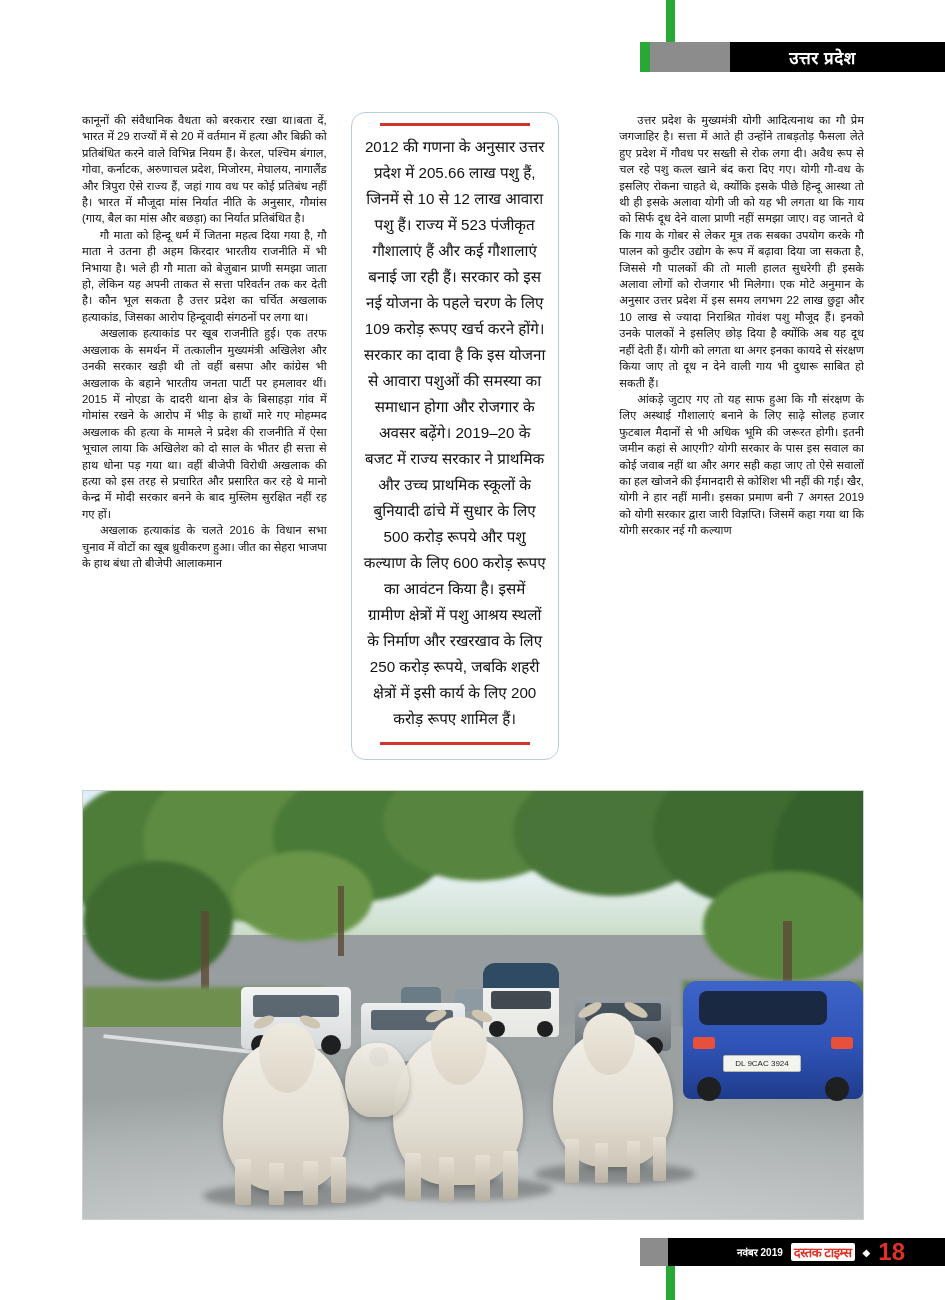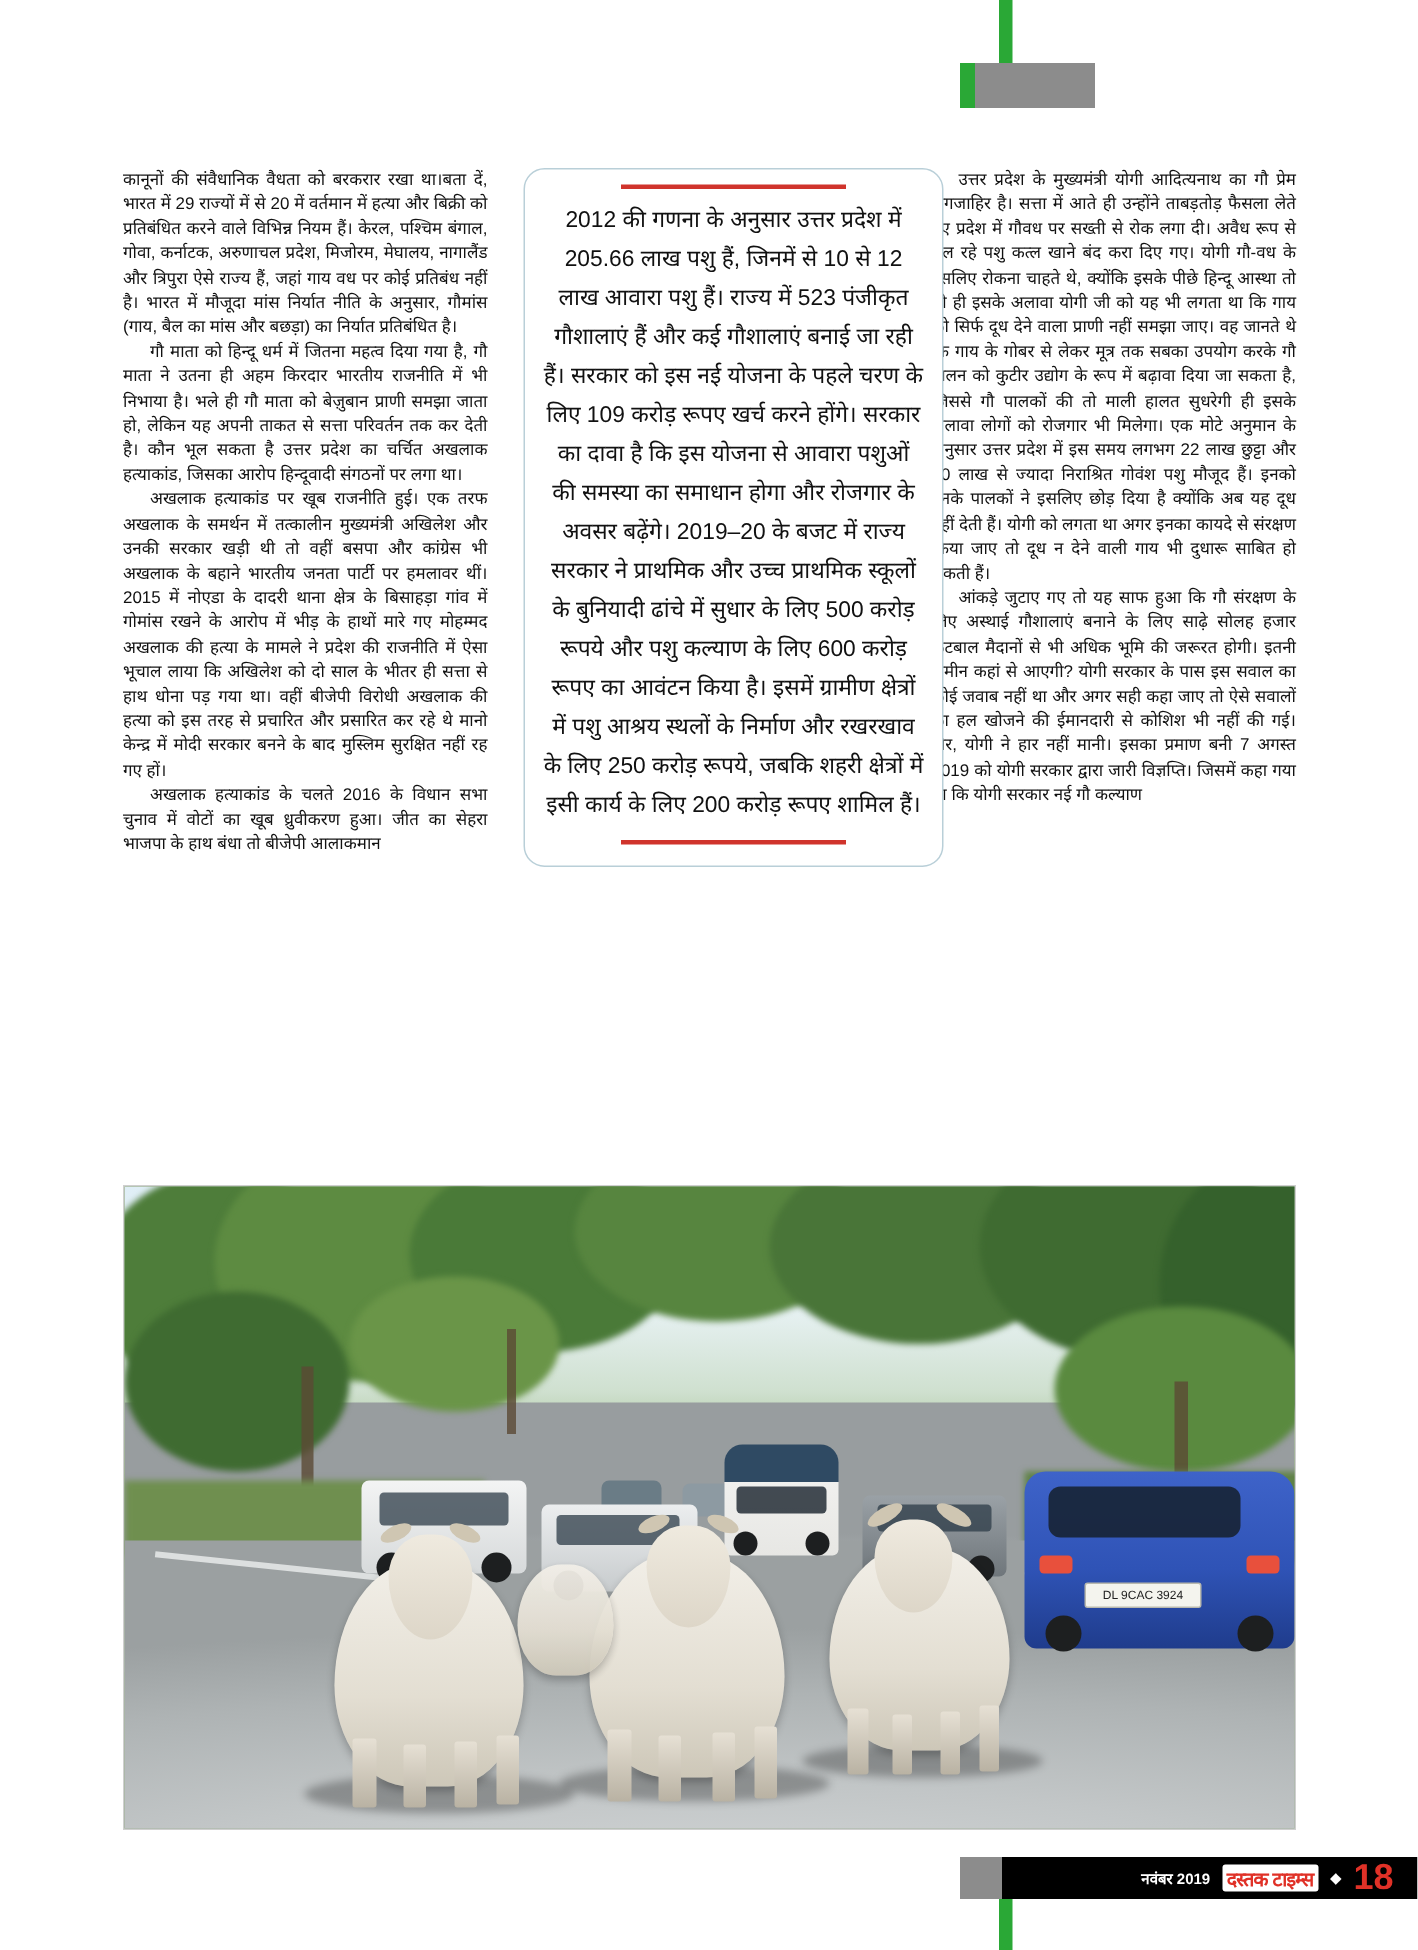--- a/index.html
+++ b/index.html
@@ -74,21 +74,21 @@
     text-justify: inter-word;
     color: #111111;
     hyphens: auto;
   }
   .col p.indent {
     text-indent: 18px;
   }
 
   
   .pullquote {
-    width: 280px;
+    width: 208px;
     border: 1.5px solid #b9cfd8;
     border-radius: 14px;
     padding: 10px 12px 14px 12px;
     background: #ffffff;
     position: relative;
   }
   .pq-rule-top {
     width: 150px;
     height: 3px;
     background: #d0342c;
@@ -209,21 +209,21 @@
     width: 28px;
     background: #8c8c8c;
   }
   .footer-black {
     flex: 1;
     background: #000000;
     display: flex;
     align-items: center;
     justify-content: flex-end;
     gap: 8px;
-    padding-right: 16px;
+    padding-right: 40px;
   }
   .footer-date {
     color: #ffffff;
     font-size: 10px;
     font-weight: bold;
   }
   .footer-logo {
     color: #e03127;
     font-size: 13px;
     font-weight: bold;
@@ -251,20 +251,21 @@
     background: #2aa836;
   }
 </style>
 </head>
 <body>
 
 <div class="left-green-bar"></div>
 <div class="header">
   <div class="header-green"></div>
   <div class="header-gray"></div>
+  <div class="header-black">उत्तर प्रदेश</div>
 </div>
 
 <div class="columns">
 
   <div class="col">
     <p>कानूनों की संवैधानिक वैधता को बरकरार रखा था।बता दें, भारत में 29 राज्यों में से 20 में वर्तमान में हत्या और बिक्री को प्रतिबंधित करने वाले विभिन्न नियम हैं। केरल, पश्चिम बंगाल, गोवा, कर्नाटक, अरुणाचल प्रदेश, मिजोरम, मेघालय, नागालैंड और त्रिपुरा ऐसे राज्य हैं, जहां गाय वध पर कोई प्रतिबंध नहीं है। भारत में मौजूदा मांस निर्यात नीति के अनुसार, गौमांस (गाय, बैल का मांस और बछड़ा) का निर्यात प्रतिबंधित है।</p>
     <p class="indent">गौ माता को हिन्दू धर्म में जितना महत्व दिया गया है, गौ माता ने उतना ही अहम किरदार भारतीय राजनीति में भी निभाया है। भले ही गौ माता को बेज़ुबान प्राणी समझा जाता हो, लेकिन यह अपनी ताकत से सत्ता परिवर्तन तक कर देती है। कौन भूल सकता है उत्तर प्रदेश का चर्चित अखलाक हत्याकांड, जिसका आरोप हिन्दूवादी संगठनों पर लगा था।</p>
     <p class="indent">अखलाक हत्याकांड पर खूब राजनीति हुई। एक तरफ अखलाक के समर्थन में तत्कालीन मुख्यमंत्री अखिलेश और उनकी सरकार खड़ी थी तो वहीं बसपा और कांग्रेस भी अखलाक के बहाने भारतीय जनता पार्टी पर हमलावर थीं। 2015 में नोएडा के दादरी थाना क्षेत्र के बिसाहड़ा गांव में गोमांस रखने के आरोप में भीड़ के हाथों मारे गए मोहम्मद अखलाक की हत्या के मामले ने प्रदेश की राजनीति में ऐसा भूचाल लाया कि अखिलेश को दो साल के भीतर ही सत्ता से हाथ धोना पड़ गया था। वहीं बीजेपी विरोधी अखलाक की हत्या को इस तरह से प्रचारित और प्रसारित कर रहे थे मानो केन्द्र में मोदी सरकार बनने के बाद मुस्लिम सुरक्षित नहीं रह गए हों।</p>
     <p class="indent">अखलाक हत्याकांड के चलते 2016 के विधान सभा चुनाव में वोटों का खूब ध्रुवीकरण हुआ। जीत का सेहरा भाजपा के हाथ बंधा तो बीजेपी आलाकमान</p>
   </div>

